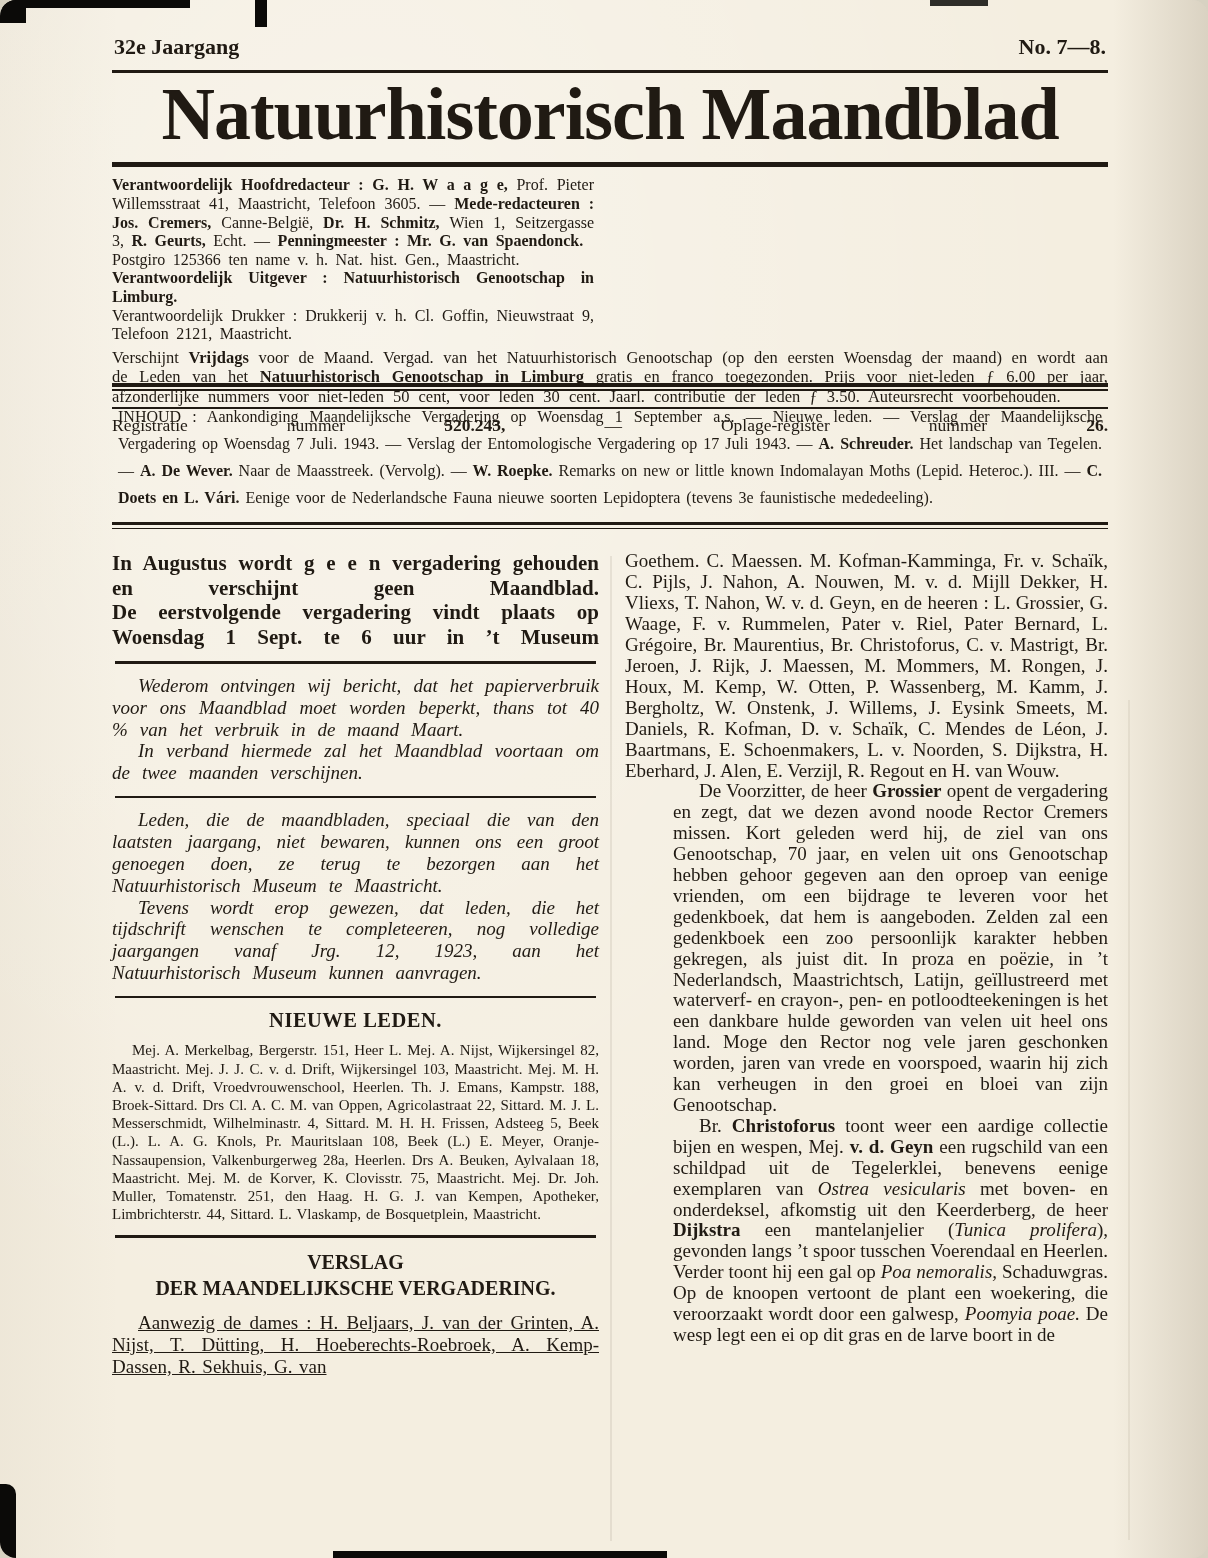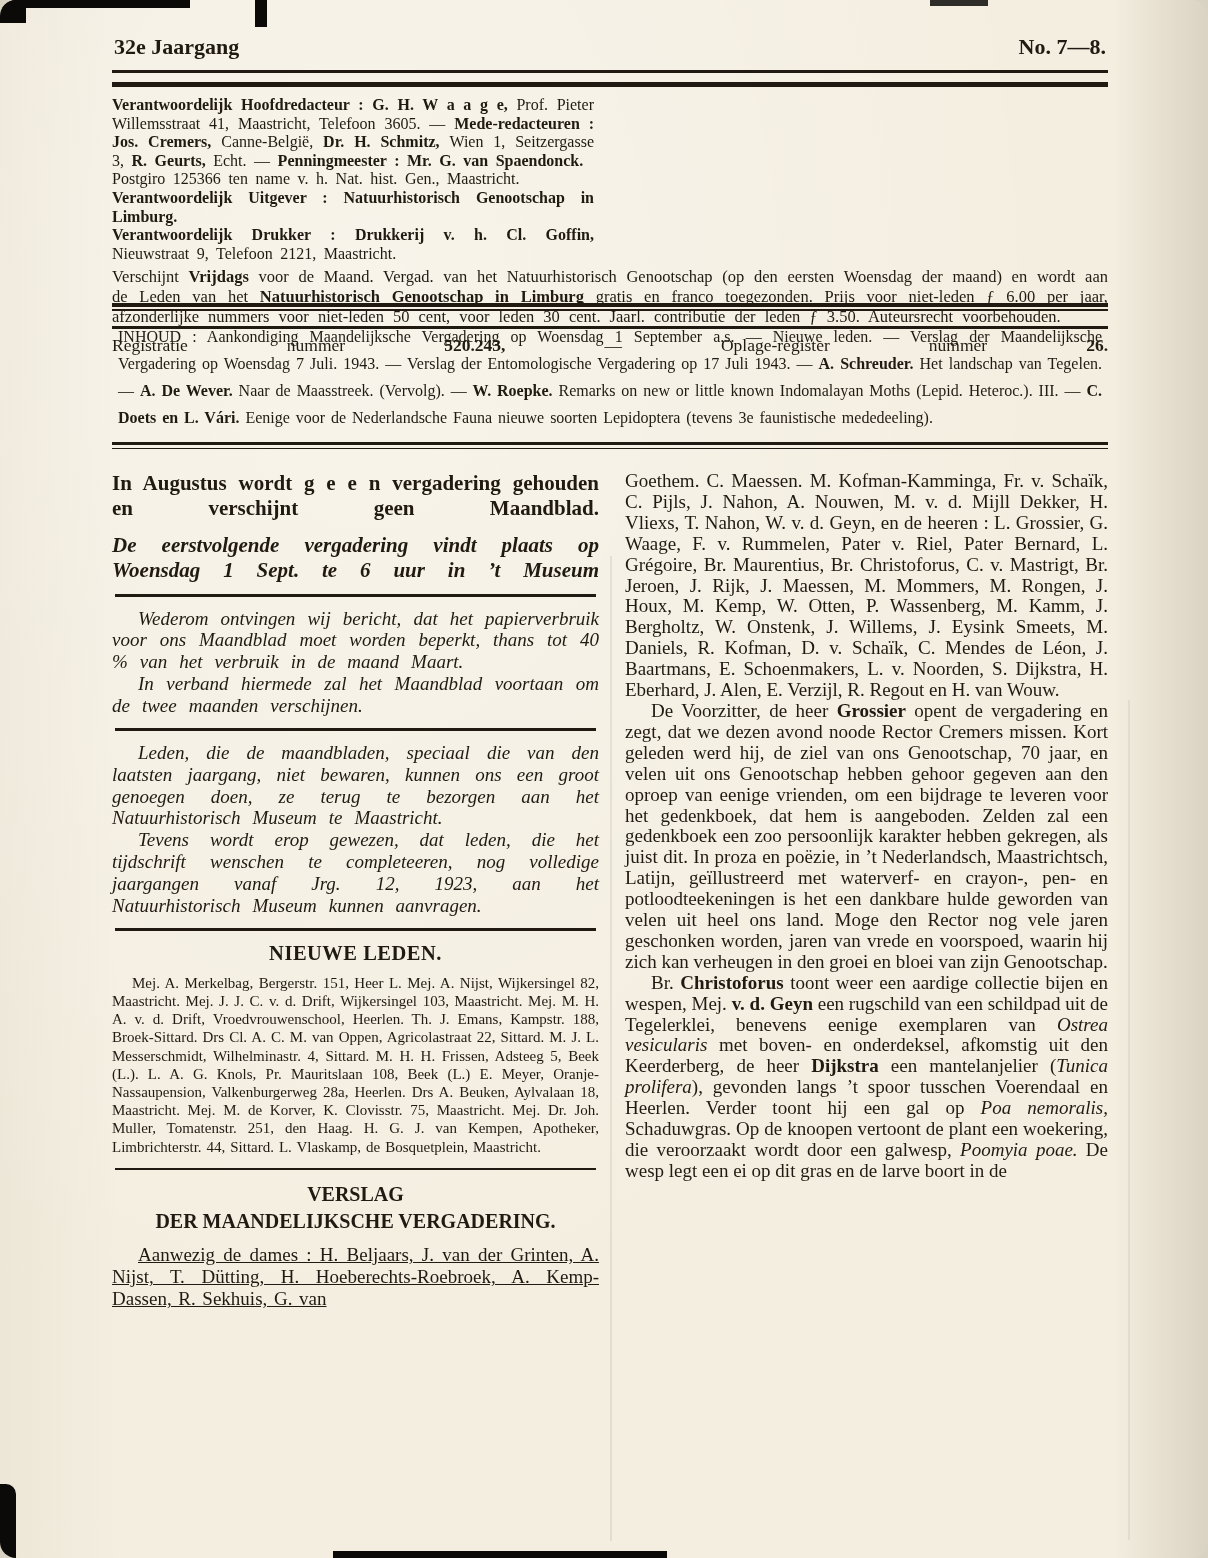--- a/index.html
+++ b/index.html
@@ -43,32 +43,32 @@
   .double-rule i:last-child{height:1.5px;}
   
   .inhoud{margin-top:12px;}
   .inhoud p{margin:6px; font-size:16px; line-height:27px; text-align:justify; word-spacing:.12em;}
   
   .body{display:flex; margin-top:22px;}
   .bcol-left{width:487px;}
   .bcol-right{width:483px; margin-left:26px;}
   .ann{font-weight:bold; font-size:21px; line-height:24.5px; margin:0;
        text-align:justify; text-align-last:justify; word-spacing:.18em;}
-  .ann + .ann{margin-top:13px;font-style:italic;}
+  .ann + .ann{}
   .hr{height:2.5px; background:var(--ink,#201a13); margin:12px 3px 11px;}
   .notice{font-style:italic; font-size:19px; line-height:21.8px; margin:0;
           text-align:justify; word-spacing:.38em; text-indent:26px;}
   .h-small{font-size:20.5px; font-weight:bold; text-align:center; letter-spacing:.5px; margin:2px 0 9px;}
   .members{font-size:15px; line-height:18.2px; margin:0; text-align:justify;
            text-indent:20px; word-spacing:.08em;}
   .h-report{font-size:20px; font-weight:bold; text-align:center; line-height:26.5px; margin:9px 0 10px;}
   .h-report span{display:block;}
   .attend{font-size:19px; line-height:22px; margin:0; text-align:justify; text-indent:26px; word-spacing:.1em;text-decoration:underline;}
   .body-p{font-size:19px; line-height:20.9px; margin:0; text-align:justify;}
-  .body-p.ind{text-indent:26px;}
+  .body-p.ind{text-indent:26px;margin-left:48px;}
   
   .art{position:absolute; background:#0b0a08;}
   .art-tl1{left:0; top:0; width:190px; height:8px;}
   .art-tl2{left:0; top:0; width:26px; height:23px;}
   .art-tl3{left:255px; top:0; width:12px; height:27px;}
   .art-tm{left:930px; top:0; width:58px; height:6px; opacity:.85;}
   .art-bl{left:0; top:1484px; width:16px; height:74px; border-radius:0 10px 0 0;}
   .art-bb{left:333px; top:1551px; width:334px; height:7px;}
   .shade-r{position:absolute; right:0; top:0; width:95px; height:100%;
            background:linear-gradient(to right, rgba(115,100,75,0), rgba(115,100,75,.20));}
@@ -89,29 +89,30 @@
   <div class="shade-r"></div>
   <div class="crease"></div>
   <div class="edge-line"></div>
 
   <header>
     <div class="issue-row">
       <span class="l">32e Jaargang</span>
       <span class="r">No. 7—8.</span>
     </div>
     <div class="rule r1"></div>
+    <h1 class="title">Natuurhistorisch Maandblad</h1>
     <div class="rule r2"></div>
   </header>
 
   <section class="colophon">
     <div class="colo-left">
       <p><span style="font-weight: 700;">Verantwoordelijk Hoofdredacteur : </span><span style="font-weight: 700;">G. H. W a a g e, </span><span>Prof. Pieter Willemsstraat 41, Maastricht, Telefoon 3605. — </span><span style="font-weight: 700;">Mede-redacteuren : Jos. Cremers, </span><span>Canne-België, </span><span style="font-weight: 700;">Dr. H. Schmitz, </span><span>Wien 1, Seitzergasse 3, </span><span style="font-weight: 700;">R. Geurts, </span><span>Echt. — </span><span style="font-weight: 700;">Penningmeester : Mr. G. van Spaendonck.</span></p>
       <p>Postgiro 125366 ten name v. h. Nat. hist. Gen., Maastricht.</p>
       <p><span style="font-weight: 700;">Verantwoordelijk Uitgever : Natuurhistorisch Genootschap in Limburg.</span></p>
-      <p><span style="font-weight: 700;">Verantwoordelijk Drukker : Drukkerij v. h. Cl. Goffin, </span><span>Nieuwstraat 9, Telefoon 2121, Maastricht.</span></p>
+      <p><span style="font-weight: 400;">Verantwoordelijk Drukker : Drukkerij v. h. Cl. Goffin, </span><span>Nieuwstraat 9, Telefoon 2121, Maastricht.</span></p>
     </div>
     <div class="colo-divider"></div>
     <div class="colo-right">
       <p class="info"><span>Verschijnt </span><span style="font-weight: 700;">Vrijdags</span><span> voor de Maand. Vergad. van het Natuurhistorisch Genootschap (op den eersten Woensdag der maand) en wordt aan de Leden van het </span><span style="font-weight: 700;">Natuurhistorisch Genootschap in Limburg</span><span> gratis en franco toegezonden. Prijs voor niet-leden ƒ 6.00 per jaar, afzonderlijke nummers voor niet-leden 50 cent, voor leden 30 cent. Jaarl. contributie der leden ƒ 3.50. Auteursrecht voorbehouden.</span></p>
       <div class="reg-block">
         <div class="rule r3"></div>
         <p class="reg"><span>Registratie nummer </span><span style="font-weight: 700;">520.243,</span><span> — Oplage-register nummer </span><span style="font-weight: 700;">26.</span></p>
       </div>
     </div>
   </section>

